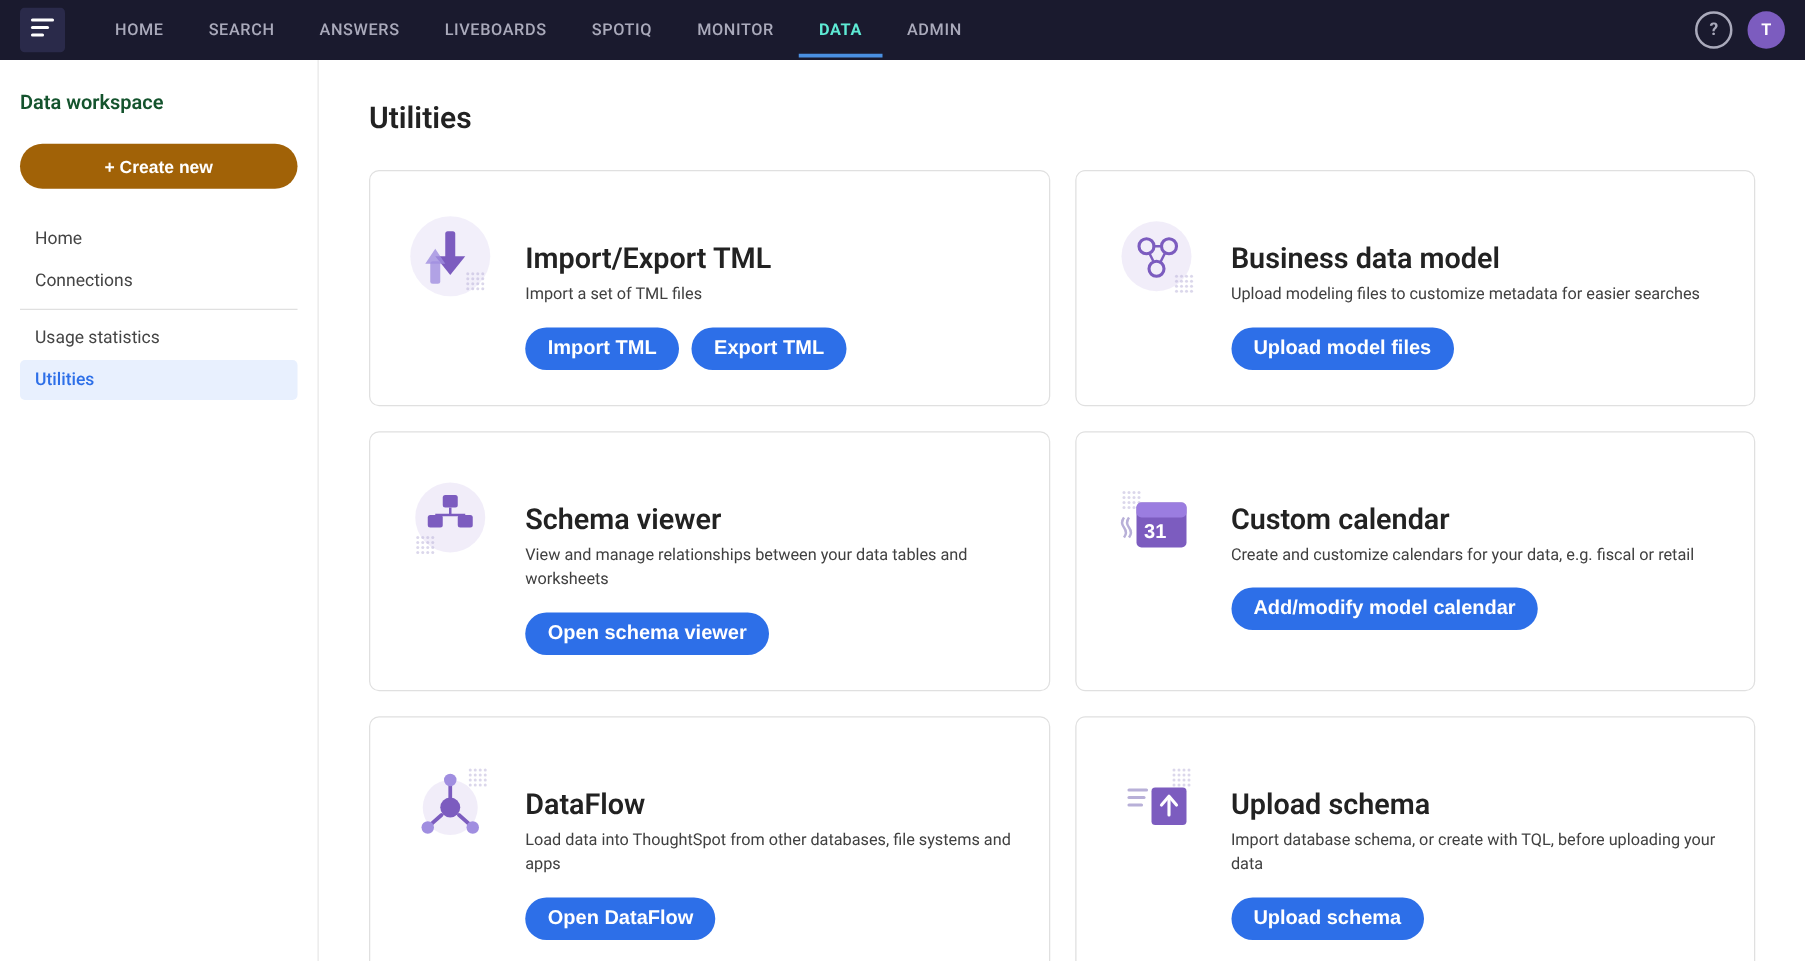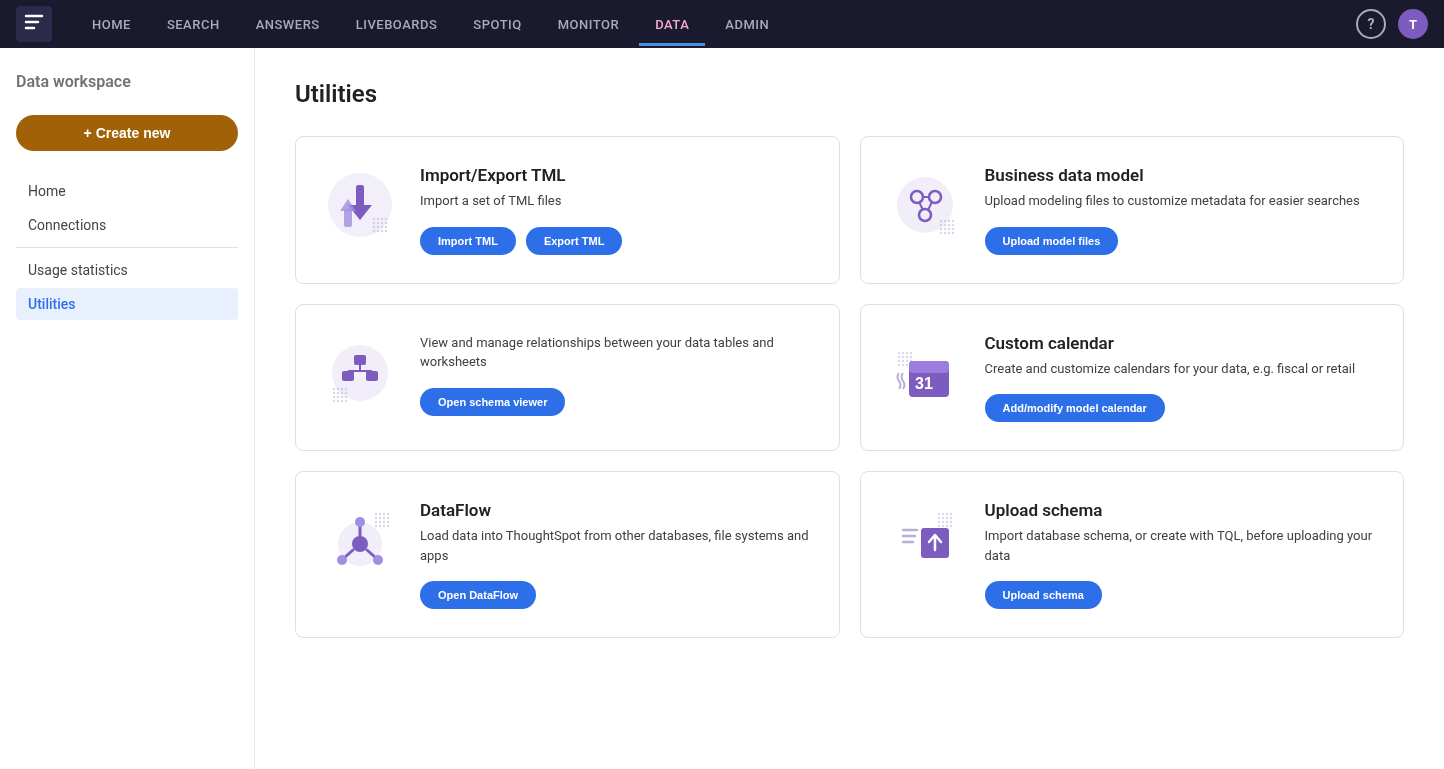--- a/index.html
+++ b/index.html
@@ -33,21 +33,22 @@
       color: #aab;
       font-size: 13px;
       font-weight: 500;
       letter-spacing: 0.5px;
       padding: 14px 16px;
       cursor: pointer;
       text-transform: uppercase;
       position: relative;
     }
     .nav-item.active {
-      color: #f9a8d4;
+      color: #5eead4;
+      font-weight: bold;
     }
     .nav-item.active::after {
       content: '';
       position: absolute;
       bottom: 0;
       left: 0;
       right: 0;
       height: 3px;
       background: #4a90e2;
     }
@@ -90,21 +91,21 @@
       background: #fff;
       border-right: 1px solid #e8e8e8;
       padding: 24px 16px;
       display: flex;
       flex-direction: column;
       gap: 16px;
     }
     .sidebar-title {
       font-size: 16px;
       font-weight: 600;
-      color: #737373;
+      color: #14532d;
       margin-bottom: 8px;
     }
     .create-new-btn {
       background: #a16207;
       color: #fff;
       border: none;
       border-radius: 24px;
       padding: 10px 20px;
       font-size: 14px;
       font-weight: 600;
@@ -173,43 +174,44 @@
       min-width: 80px;
       height: 80px;
       display: flex;
       align-items: center;
       justify-content: center;
     }
     .card-content {
       flex: 1;
     }
     .card-title {
-      font-size: 17px;
+      font-size: 23px;
       font-weight: 600;
       color: #222;
       margin-bottom: 6px;
+      margin-top: 28px;
     }
     .card-desc {
       font-size: 13px;
       color: #404040;
       line-height: 1.5;
       margin-bottom: 16px;
     }
     .card-actions {
       display: flex;
       gap: 10px;
       flex-wrap: wrap;
     }
     .card-btn {
       background: #2d6fe8;
       color: #fff;
       border: none;
       border-radius: 24px;
       padding: 8px 18px;
-      font-size: 11px;
+      font-size: 16px;
       font-weight: 600;
       cursor: pointer;
     }
   </style>
 </head>
 <body>
 
 <nav class="topnav">
   <div class="topnav-logo">
     <svg class="logo-icon" viewBox="0 0 36 36" fill="none" xmlns="http://www.w3.org/2000/svg">
@@ -353,20 +355,21 @@
 
       <rect x="34" y="22" width="12" height="10" rx="2" fill="#7c5cbf"></rect>
       <line x1="40" y1="32" x2="40" y2="38" stroke="#7c5cbf" stroke-width="2"></line>
       <line x1="28" y1="38" x2="52" y2="38" stroke="#7c5cbf" stroke-width="2"></line>
       <rect x="22" y="38" width="12" height="10" rx="2" fill="#7c5cbf"></rect>
       <rect x="46" y="38" width="12" height="10" rx="2" fill="#7c5cbf"></rect>
       <line x1="28" y1="43" x2="22" y2="43" stroke="#7c5cbf" stroke-width="0"></line>
     </svg>
           </div>
           <div class="card-content">
+            <div class="card-title">Schema viewer</div>
             <div class="card-desc">View and manage relationships between your data tables and worksheets</div>
             <div class="card-actions">
               <button class="card-btn">Open schema viewer</button>
             </div>
           </div>
         </div>
         <div class="utility-card">
           <div class="card-icon-area">
             <svg width="80" height="80" viewBox="0 0 80 80" fill="none" xmlns="http://www.w3.org/2000/svg">
       <circle cx="14" cy="20" r="1.2" fill="#b8b0d8" opacity="0.5"></circle>

